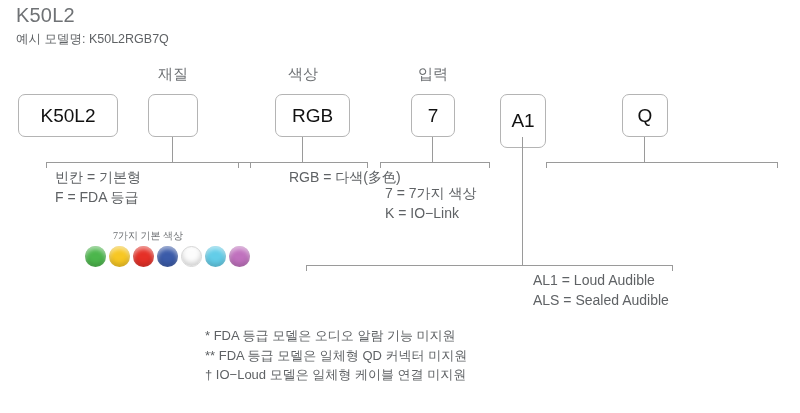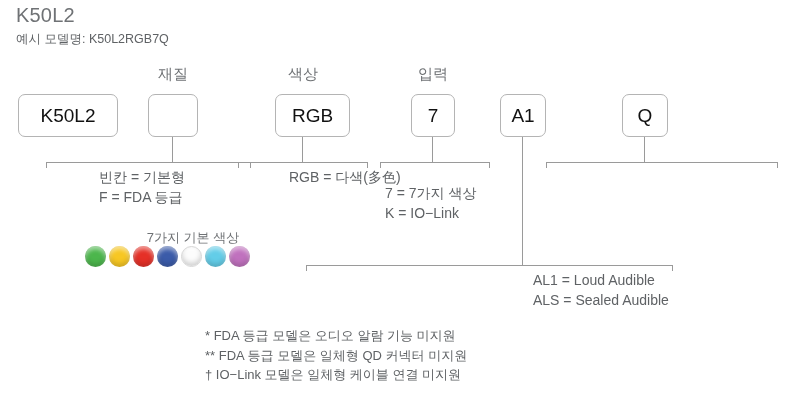--- a/index.html
+++ b/index.html
@@ -51,22 +51,22 @@
   .legend{
     position:absolute;
     font-size:14px;color:#5f6265;
     line-height:1.42;
     white-space:pre-line;
   }
 
   
   .sw-title{
     position:absolute;
-    font-size:13px;color:#6f7275;
-    width:100%;text-align:center;
+    font-size:10px;color:#6f7275;
+    width:100%;text-align:left;font-family:Liberation Serif, serif;
   }
   .swatches{position:absolute;display:flex;gap:3px;}
   .dot{
     width:21px;height:21px;border-radius:50%;
     box-shadow:inset 0 -3px 5px rgba(0,0,0,.17), inset 0 3px 4px rgba(255,255,255,.55);
   }
   .dot.ring{border:1.2px solid #d6d6d6;box-sizing:border-box;}
 
   
   .notes{
@@ -86,21 +86,21 @@
   <div class="subtitle">예시 모델명: K50L2RGB7Q</div>
 
   <div class="cap" style="left:128px;top:65px;width:90px;">재질</div>
   <div class="cap" style="left:258px;top:65px;width:90px;">색상</div>
   <div class="cap" style="left:398px;top:65px;width:70px;">입력</div>
 
   <div class="box" style="left:18px;top:94px;width:100px;height:43px;">K50L2</div>
   <div class="box" style="left:148px;top:94px;width:50px;height:43px;"></div>
   <div class="box" style="left:265px;top:94px;width:75px;height:43px;margin-left:10px;">RGB</div>
   <div class="box" style="left:411px;top:94px;width:44px;height:43px;">7</div>
-  <div class="box" style="left:500px;top:94px;width:46px;height:43px;">A1</div>
+  <div class="box" style="left:500px;top:94px;width:46px;height:54px;">A1</div>
   <div class="box" style="left:622px;top:94px;width:46px;height:43px;">Q</div>
 
   <div class="vline" style="left:172px;top:137px;height:25px;"></div>
   <div class="hline" style="left:46px;top:162px;width:205px;"></div>
   <div class="tick" style="left:46px;top:162px;"></div>
   <div class="tick" style="left:250px;top:162px;"></div>
 
   <div class="vline" style="left:302px;top:137px;height:25px;"></div>
   <div class="hline" style="left:238px;top:162px;width:130px;"></div>
   <div class="tick" style="left:238px;top:162px;"></div>
@@ -114,21 +114,21 @@
   <div class="vline" style="left:644px;top:137px;height:25px;"></div>
   <div class="hline" style="left:546px;top:162px;width:232px;"></div>
   <div class="tick" style="left:546px;top:162px;"></div>
   <div class="tick" style="left:777px;top:162px;"></div>
 
   <div class="vline" style="left:522px;top:137px;height:128px;"></div>
   <div class="hline" style="left:306px;top:265px;width:367px;"></div>
   <div class="tick" style="left:306px;top:265px;"></div>
   <div class="tick" style="left:672px;top:265px;"></div>
 
-  <div class="legend" style="left:55px;top:168px;width:200px;margin-left:44px;">빈칸 = 기본형
+  <div class="legend" style="left:55px;top:168px;width:200px;">빈칸 = 기본형
 F = FDA 등급</div>
 
   <div class="legend" style="left:245px;top:168px;width:130px;margin-left:44px;">RGB = 다색(多色)</div>
 
   <div class="legend" style="left:385px;top:184px;width:120px;">7 = 7가지 색상
 K = IO−Link</div>
 
 
 
   <div class="legend" style="left:533px;top:271px;width:220px;">AL1 = Loud Audible
@@ -140,15 +140,15 @@
     <div class="dot" style="background: rgb(247, 199, 35);"></div>
     <div class="dot" style="background: rgb(229, 48, 39);"></div>
     <div class="dot" style="background: rgb(59, 91, 169);"></div>
     <div class="dot ring" style="background: rgb(252, 252, 252);"></div>
     <div class="dot" style="background: rgb(99, 205, 232);"></div>
     <div class="dot" style="background: rgb(192, 113, 190);"></div>
   </div>
 
   <div class="notes" style="left:205px;top:326px;width:420px;">*  FDA 등급 모델은 오디오 알람 기능 미지원
 ** FDA 등급 모델은 일체형 QD 커넥터 미지원
-† IO−Link 모델은 일체형 케이블 연결 미지원</div>
+† IO−Loud 모델은 일체형 케이블 연결 미지원</div>
 
 </div>
 
 </body></html>

